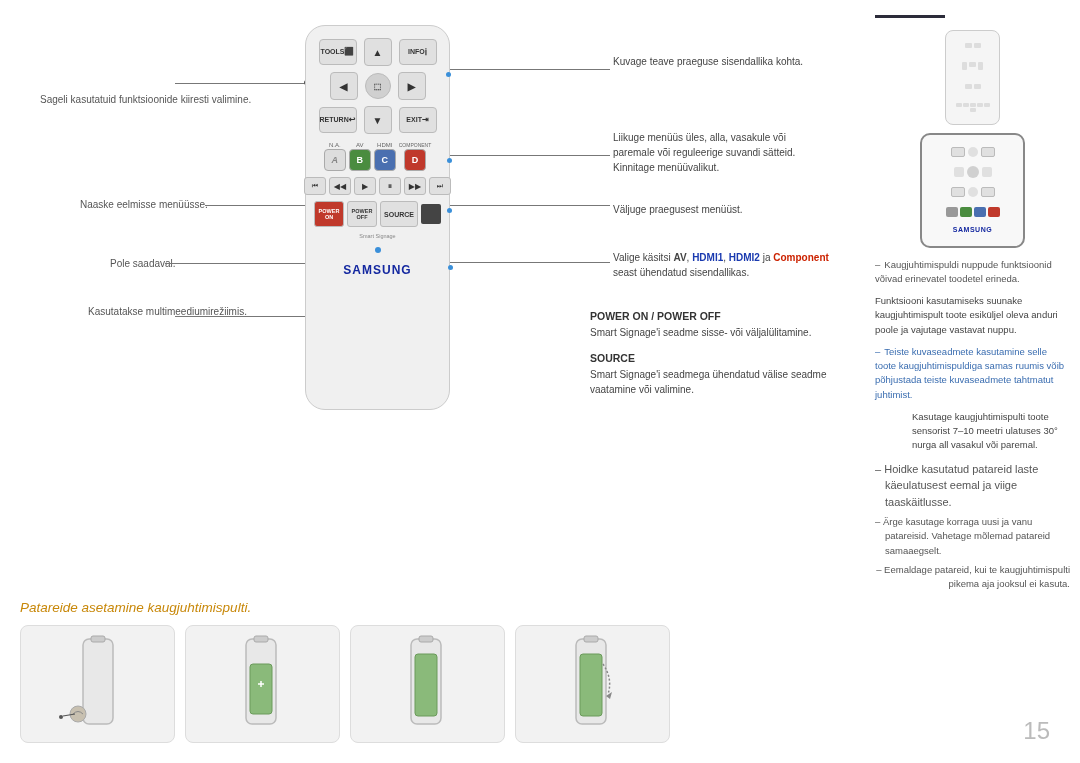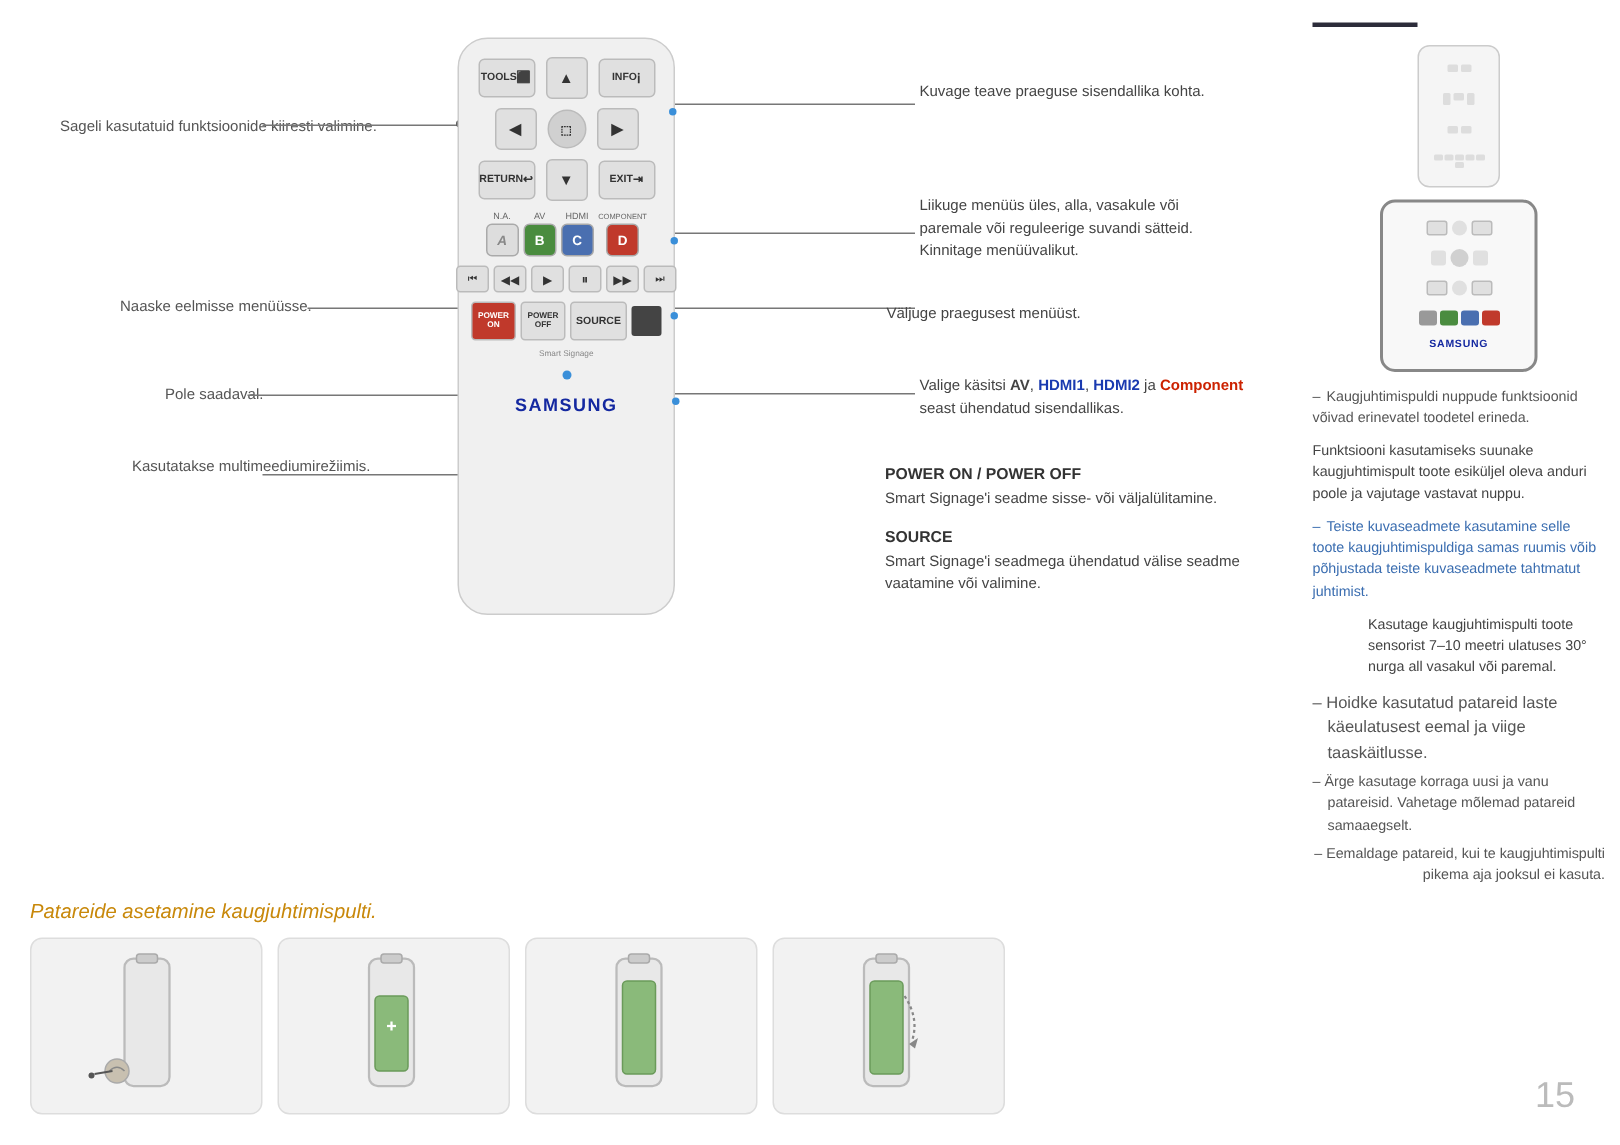--- a/index.html
+++ b/index.html
@@ -272,21 +272,21 @@
       background: #3a8fd9;
     }
   </style>
 </head>
 <body>
 
 <div class="page-container">
 
   <div class="remote-area" style="position:absolute; left:20px; top:20px; width:570px; height:430px;">
 
-    <div class="ann-label" style="left:20px; top:58px;">Sageli kasutatuid funktsioonide kiiresti valimine.</div>
+    <div class="ann-label" style="left:20px; top:73px;">Sageli kasutatuid funktsioonide kiiresti valimine.</div>
     <div class="ann-line-h" style="left:155px; top:63px; width:130px;"></div>
     <div class="ann-dot" style="left:284px; top:60px;"></div>
 
     <div class="ann-label" style="left:60px; top:178px;">Naaske eelmisse menüüsse.</div>
     <div class="ann-line-h" style="left:185px; top:185px; width:105px;"></div>
     <div class="ann-dot" style="left:289px; top:182px;"></div>
 
     <div class="ann-label" style="left:90px; top:237px;">Pole saadaval.</div>
     <div class="ann-line-h" style="left:145px; top:243px; width:148px;"></div>
     <div class="ann-dot" style="left:292px; top:240px;"></div>
@@ -384,21 +384,21 @@
     <div class="ann-dot arr-dot-blue" style="position:absolute; left:427px; top:138px;"></div>
     <div style="position:absolute; left:430px; top:135px; height:1px; width:160px; background:#777;"></div>
     <div style="position:absolute; left:593px; top:110px; font-size:10px; color:#444; width:200px; line-height:1.5;">
       <span>Liikuge menüüs üles, alla, vasakule või paremale
 või reguleerige suvandi sätteid.
 Kinnitage menüüvalikut.</span>
     </div>
 
     <div class="ann-dot arr-dot-blue" style="position:absolute; left:427px; top:188px;"></div>
     <div style="position:absolute; left:430px; top:185px; height:1px; width:160px; background:#777;"></div>
-    <div style="position:absolute; left:571px; top:183px; font-size:10px; color:#444; width:200px; line-height:1.4;">Väljuge praegusest menüüst.</div>
+    <div style="position:absolute; left:593px; top:183px; font-size:10px; color:#444; width:200px; line-height:1.4;">Väljuge praegusest menüüst.</div>
 
     <div class="ann-dot arr-dot-blue" style="position:absolute; left:428px; top:245px;"></div>
     <div style="position:absolute; left:430px; top:242px; height:1px; width:160px; background:#777;"></div>
     <div style="position:absolute; left:593px; top:230px; font-size:10px; color:#444; width:220px; line-height:1.5;">
       Valige käsitsi <span style="font-weight:bold;">AV</span>, <span style="font-weight:bold; color:#1a3ab0;">HDMI1</span>, <span style="font-weight:bold; color:#1a3ab0;">HDMI2</span> ja <span style="font-weight:bold; color:#cc2200;">Component</span><br>seast ühendatud sisendallikas.
     </div>
 
   </div>
 
   <div style="position:absolute; left:590px; top:310px; width:250px;">

